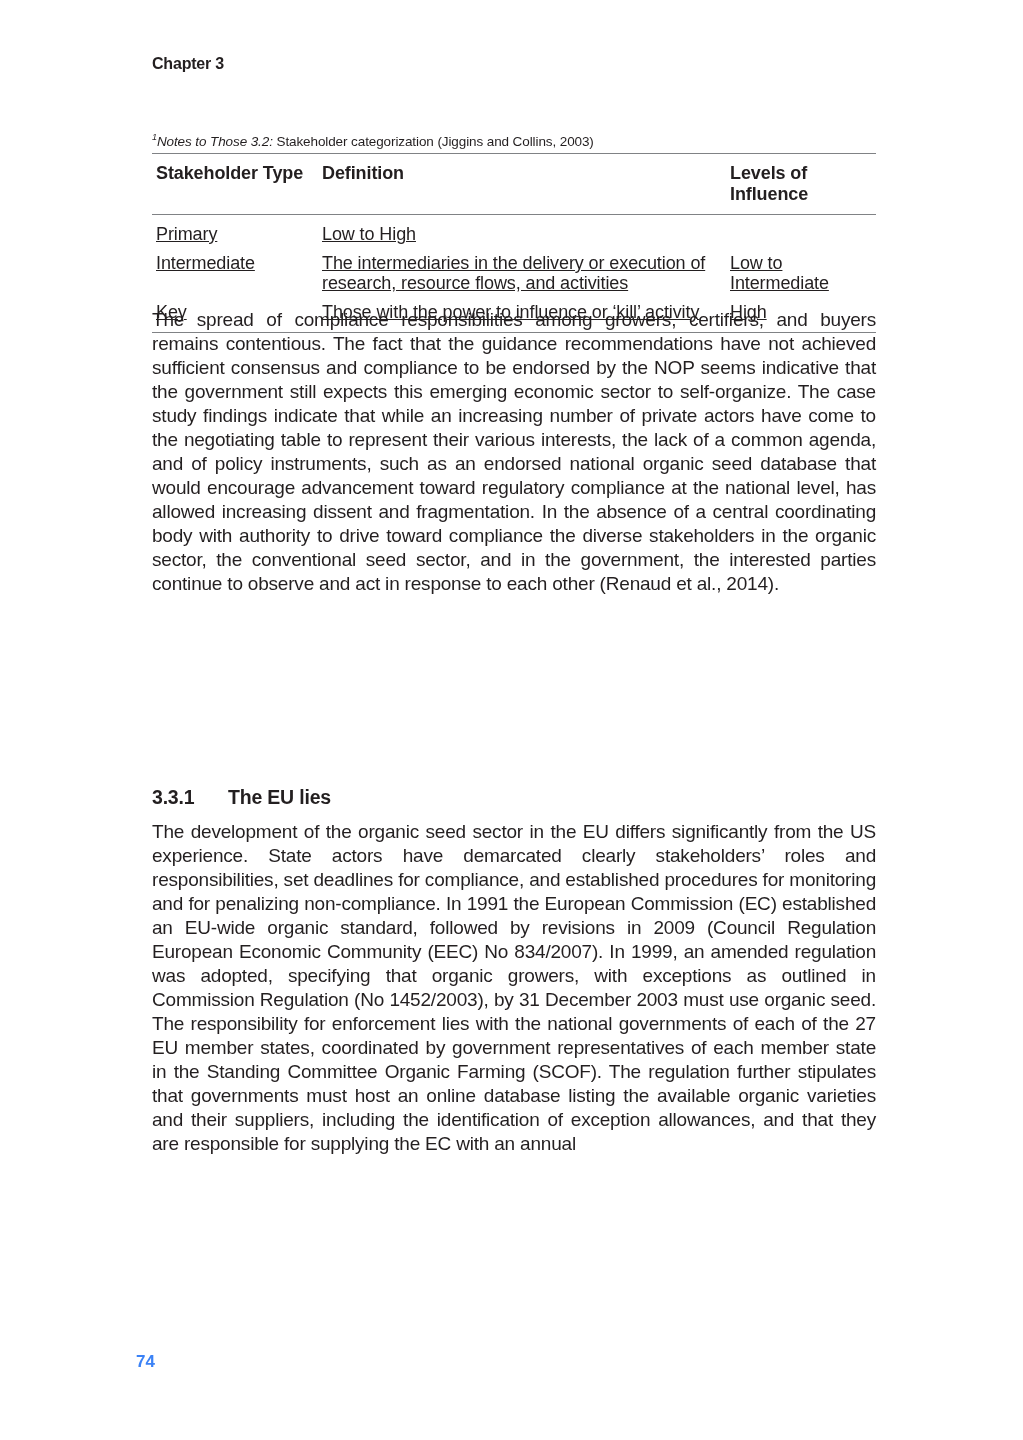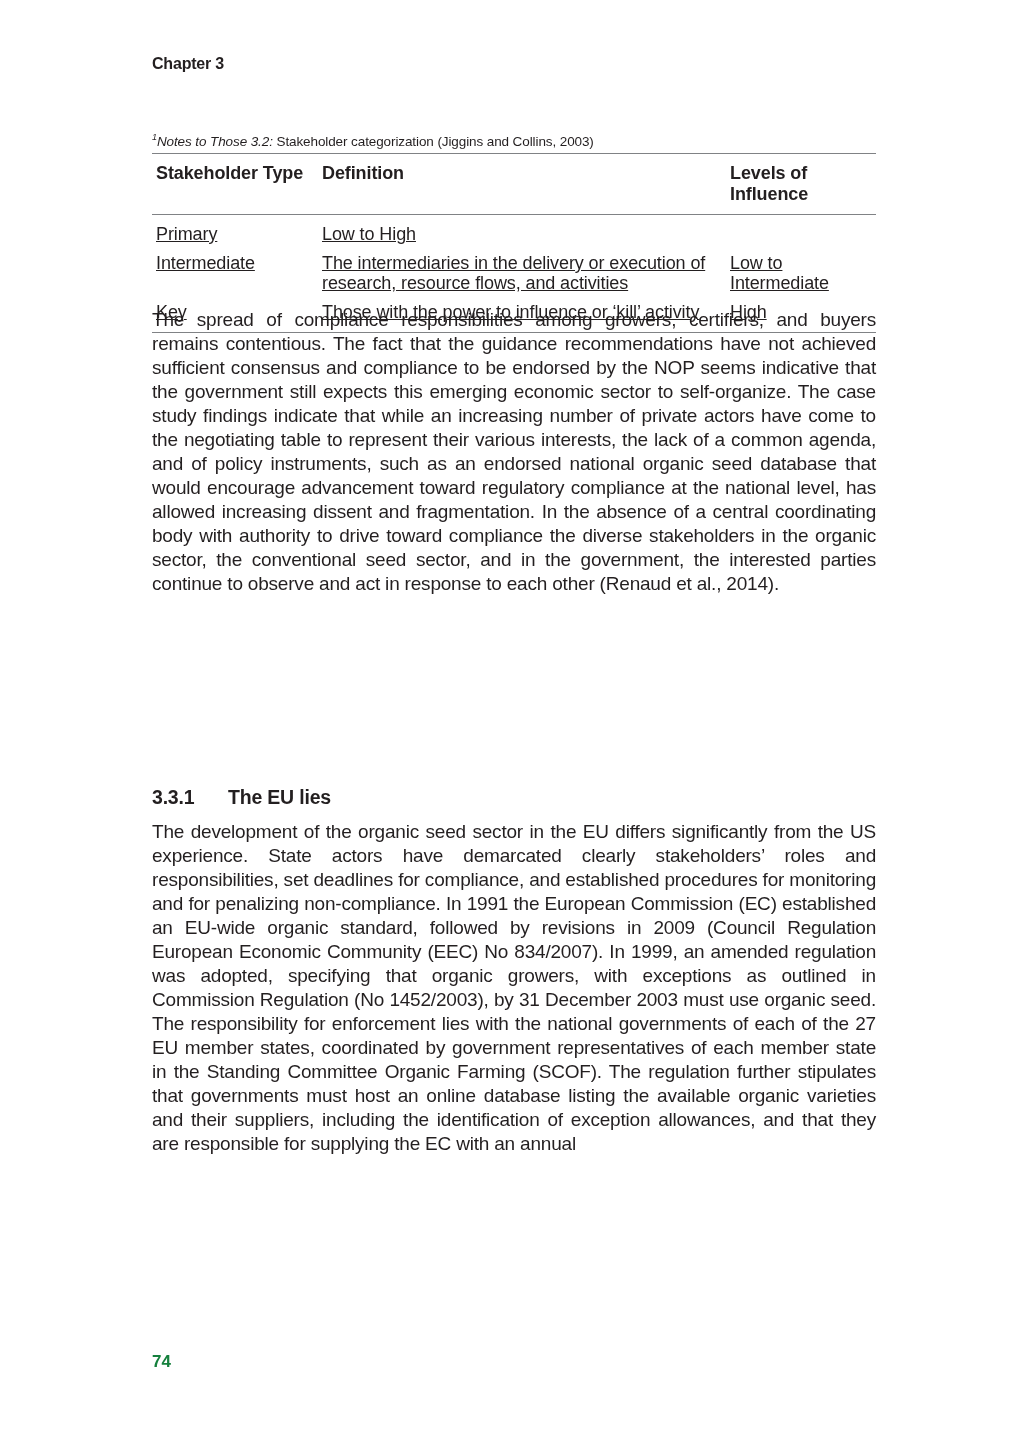--- a/index.html
+++ b/index.html
@@ -80,25 +80,25 @@
     font-weight: bold;
     letter-spacing: -0.2px;
   }
   .section-heading .sec-num {
     display: inline-block;
     width: 76px;
   }
 
   .page-number {
     position: absolute;
-    left: 152px;
+    left: 136px;
     top: 1352px;
     font-size: 17px;
     font-weight: bold;
-    color: #15803d;
+    color: #3b82f6;
   }
 </style>
 </head>
 <body>
 
 <div class="page">
 
   <div class="chapter-label">Chapter 3</div>
 
   <div class="table-note">

